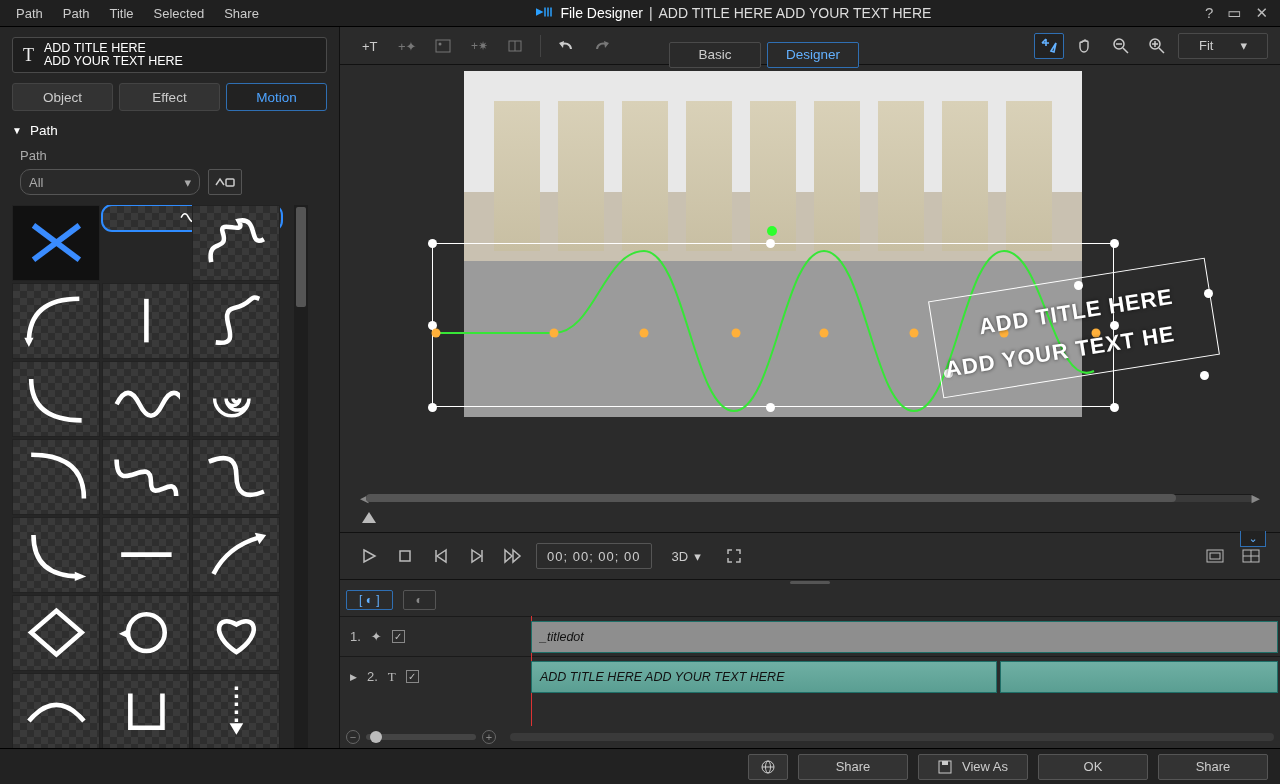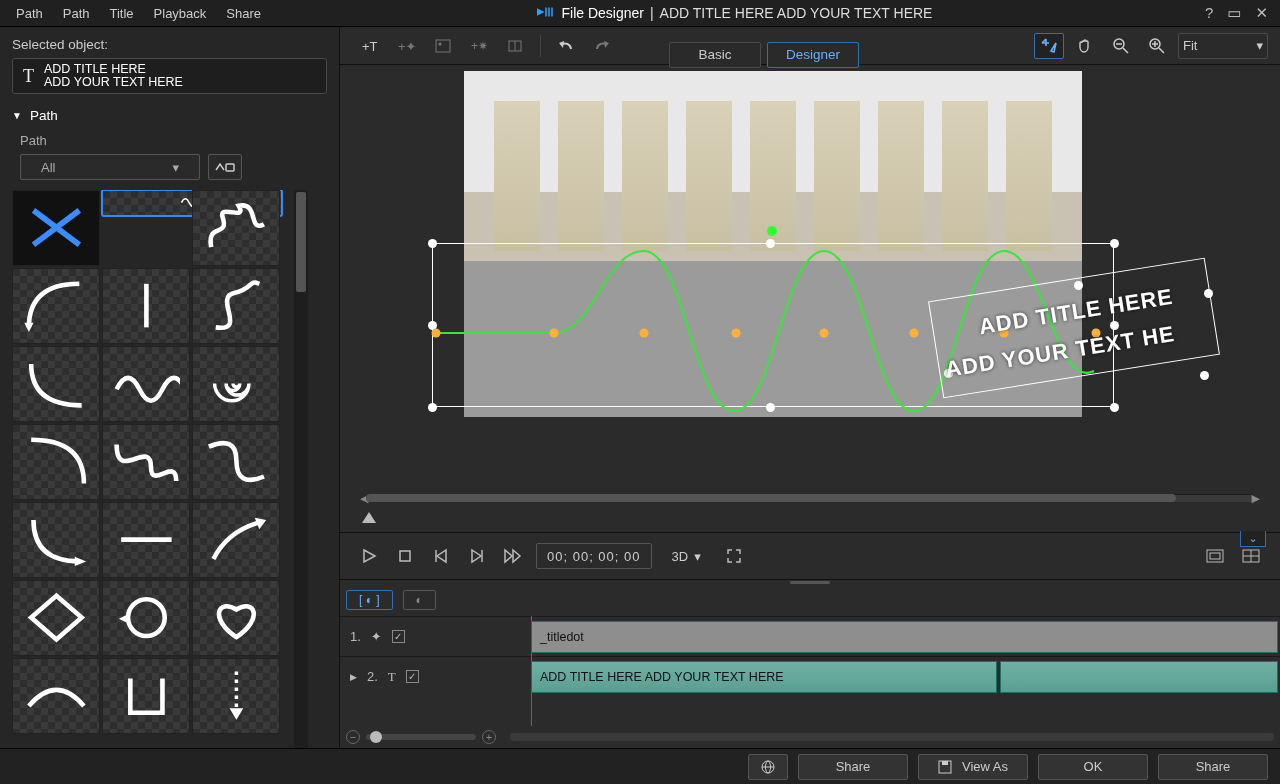--- a/index.html
+++ b/index.html
@@ -29,42 +29,42 @@
 
 .leftTabs { display: flex; gap: 6px; margin-bottom: 8px; }
 .leftTabs .tab { flex: 1; height: 28px; display: flex; align-items: center; justify-content: center; font-size: 13.5px; background: #333; border: 1px solid #444; border-radius: 3px; cursor: pointer; }
 .leftTabs .tab.active { color: #4da3ff; border: 1px solid #2f6fb3; background: #222; }
 
 .sectionHead { display: flex; align-items: center; gap: 8px; font-size: 13.5px; color: #fff; padding: 4px 0; }
 .sectionHead .tri { font-size: 10px; }
 
 .pathFilter { margin: 6px 0 10px 8px; font-size: 13px; color: #aaa; display:flex; flex-direction:column; gap:6px;}
 .pathFilter .row { display: flex; gap: 8px; align-items: center; }
-.sel { width: 180px; height: 26px; background: #2a2a2a; border: 1px solid #555; border-radius: 2px; display: flex; align-items: center; justify-content: space-between; padding: 0 20px; cursor: pointer; font-size:13px;}
+.sel { width: 180px; height: 26px; background: #2a2a2a; border: 1px solid #555; border-radius: 10px; display: flex; align-items: center; justify-content: space-between; padding: 0 8px; cursor: pointer; font-size:13px;}
 .iconBtn { width: 34px; height: 26px; background: #2a2a2a; border: 1px solid #555; border-radius: 2px; display: flex; align-items: center; justify-content: center; cursor: pointer; }
 
 .pathGridWrap { position: relative; flex: 1; min-height: 0; display:flex; }
 .pathGrid { display: grid; grid-template-columns: repeat(3, 88px); grid-auto-rows: 76px; gap: 2px; overflow: auto; padding-right: 10px; }
 .pathGrid::-webkit-scrollbar{width:0;}
 .pcell { background: #333; background-image: repeating-conic-gradient(#3a3a3a 0 25%, #2e2e2e 0 50%); background-size: 14px 14px; border: 1px solid #222; display: flex; align-items: center; justify-content: center; cursor: pointer; }
 .pcell.sel0 { background: #111; }
 .pcell.sel { outline: 2px solid #2f8cff; outline-offset: -1px; }
 .pcell svg { width: 80%; height: 80%; }
 .sbarTrack { width: 14px; background: #1e1e1e; margin-left: 4px; }
 .sbarThumb { width: 10px; margin:2px; height: 100px; background: #555; border-radius: 2px; }
 
 
 .toolbar { height: 38px; display: flex; align-items: center; padding: 0 12px 0 16px; gap: 6px; border-bottom: 1px solid #111; background:#2b2b2b; }
 .tbtn { width: 30px; height: 26px; display: flex; align-items: center; justify-content: center; color: #777; cursor: pointer; font-size:16px; }
 .tbtn.on { color:#ccc; }
 .sep { width: 1px; height: 22px; background: #444; margin: 0 4px; }
 .pill { height: 26px; min-width: 92px; display: flex; align-items: center; justify-content: center; background: #2a2a2a; border: 1px solid #4a4a4a; border-radius: 2px; cursor: pointer; font-size: 13.5px; margin-top: 18px; }
 .pill.active { color: #63b1ff; border-color: #2f6fb3; }
 .tbtn.activeBlue { color: #63b1ff; border:1px solid #2f6fb3; border-radius:2px; background:#222;}
-.zoomSel { height: 26px; width: 90px; display:flex; align-items:center; justify-content:space-between; padding:0 4px; background:#2a2a2a; border:1px solid #4a4a4a; border-radius:2px; cursor:pointer; font-size:13px;}
+.zoomSel { height: 26px; width: 90px; display:flex; align-items:center; justify-content:space-between; padding:0 20px; background:#2a2a2a; border:1px solid #4a4a4a; border-radius:2px; cursor:pointer; font-size:13px;}
 
 .preview { flex: 1; min-height: 0; display: flex; flex-direction: column; align-items: stretch; padding: 6px 14px 0 14px;}
 .stage { position: relative; flex: 1; min-height: 0; overflow: hidden;}
 .photo { position: absolute; left: 110px; top: 0; width: 618px; height: 346px; background: linear-gradient(#e8e8e8 0 35%, #c9c1b1 35% 55%, #9b9b9b 55% 100%); }
 .colSet { position:absolute; left:110px; top:30px; width:618px; height:150px; display:flex; gap:18px; padding:0 30px;}
 .colSet div{ flex:1; background:linear-gradient(#d9d1b8,#c8bfa3); }
 .selbox { position: absolute; border: 1px solid #fff; }
 .handle { position: absolute; width: 9px; height: 9px; background: #fff; border-radius: 50%; }
 .kf { position:absolute; width:9px; height:9px; background:#ffb03a; border-radius:50%; transform:translate(-50%,-50%);}
 .gdot{position:absolute; width:10px;height:10px;background:#2dff2d;border-radius:50%;transform:translate(-50%,-50%);}
@@ -86,21 +86,21 @@
 .timeline { height: 168px; display:flex; flex-direction:column; background:#2b2b2b;}
 .tlHead { height:30px; display:flex; align-items:flex-start; }
 .tlHead .leftCell{ width:190px; display:flex; gap:10px; padding:4px 6px;}
 .kfModeBtn{ height:20px; padding:0 12px; border:1px solid #2f6fb3; display:flex;align-items:center; color:#63b1ff; border-radius:2px; font-size:12px; cursor:pointer;}
 .kfModeBtn.off{ border-color:#555; color:#888;}
 .ruler{ flex:1; position:relative; font-size:11px; color:#f0a030; overflow:hidden;}
 .track { height:40px; display:flex; align-items:center; border-top:1px solid #1a1a1a;}
 .track .hdr{ width:190px; display:flex; align-items:center; gap:10px; padding:0 10px; color:#bbb; font-size:13px;}
 .track .hdr .tri{font-size:9px;}
 .track .hdr .chk{width:13px;height:13px;border:1px solid #888;display:flex;align-items:center;justify-content:center;font-size:10px;}
-.lane{ flex:1; position:relative; height:36px; }
+.lane{ flex:1; position:relative; height:36px;font-style:italic; }
 .clip{ position:absolute; top:2px; height:32px; border:1px solid #1f6f68; background:#89898f; display:flex; align-items:center; padding:0 8px; font-size:12.5px; color:#111; overflow:hidden;}
 .clip.teal{ background:linear-gradient(#6fb0a4,#5a9e92);}
 .playhead{position:absolute; top:0; bottom:0; width:1px; background:#d33; left:191px;}
 
 .tlFoot{ height:22px; display:flex; align-items:center; gap:6px; padding:0 6px;}
 .circ{width:14px;height:14px;border:1px solid #666;border-radius:50%;display:flex;align-items:center;justify-content:center;font-size:11px;color:#888;cursor:pointer;}
 .zTrack{flex:0 0 110px;height:6px;background:#444;border-radius:3px;position:relative;}
 .zKnob{position:absolute;left:4px;top:-3px;width:12px;height:12px;background:#bbb;border-radius:50%;}
 .hScroll{flex:1;height:8px;background:#3a3a3a;border-radius:4px;margin-left:8px;}
 
@@ -109,21 +109,21 @@
 .fbtn { height:26px; min-width:110px; background:#333; border:1px solid #555; border-radius:2px; display:flex; align-items:center; justify-content:center; gap:10px; cursor:pointer; font-size:13px;}
 .fbtn.small{min-width:40px;}
 </style>
 </head>
 <body>
 
 <div class="menubar">
   <span class="mi">Path</span>
   <span class="mi">Path</span>
   <span class="mi">Title</span>
-  <span class="mi">Playback</span>
+  <span class="mi">Selected</span>
   <span class="mi">Share</span>
   <div class="titlewrap">
     <span class="logo">
       <svg viewBox="0 0 24 16">
           <polygon points="0,3 10,8 0,13" fill="#2aa0ff"></polygon>
           <rect x="11" y="2" width="2" height="12" fill="#2aa0ff"></rect>
           <rect x="15" y="2" width="2" height="12" fill="#2aa0ff"></rect>
           <rect x="19" y="2" width="2" height="12" fill="#2aa0ff"></rect>
         </svg>
     </span>
@@ -134,25 +134,29 @@
   <div class="wctrl">
     <span>?</span>
     <span>▭</span>
     <span>✕</span>
   </div>
 </div>
 
 <div class="main">
 
   <div class="left">
-    <div class="selobj-label">Selected object:</div>
     <div class="selobj-box">
       <span class="T">T</span>
       <span class="txt" style="white-space:pre-line;">ADD TITLE HERE
 ADD YOUR TEXT HERE</span>
+    </div>
+    <div class="leftTabs">
+      <div class="tab">Object</div>
+      <div class="tab">Effect</div>
+      <div class="tab active">Motion</div>
     </div>
     <div class="sectionHead">
       <span class="tri">▼</span>
       <span>Path</span>
     </div>
     <div class="pathFilter">
       <span>Path</span>
       <div class="row">
         <div class="sel">
           <span>All</span>

